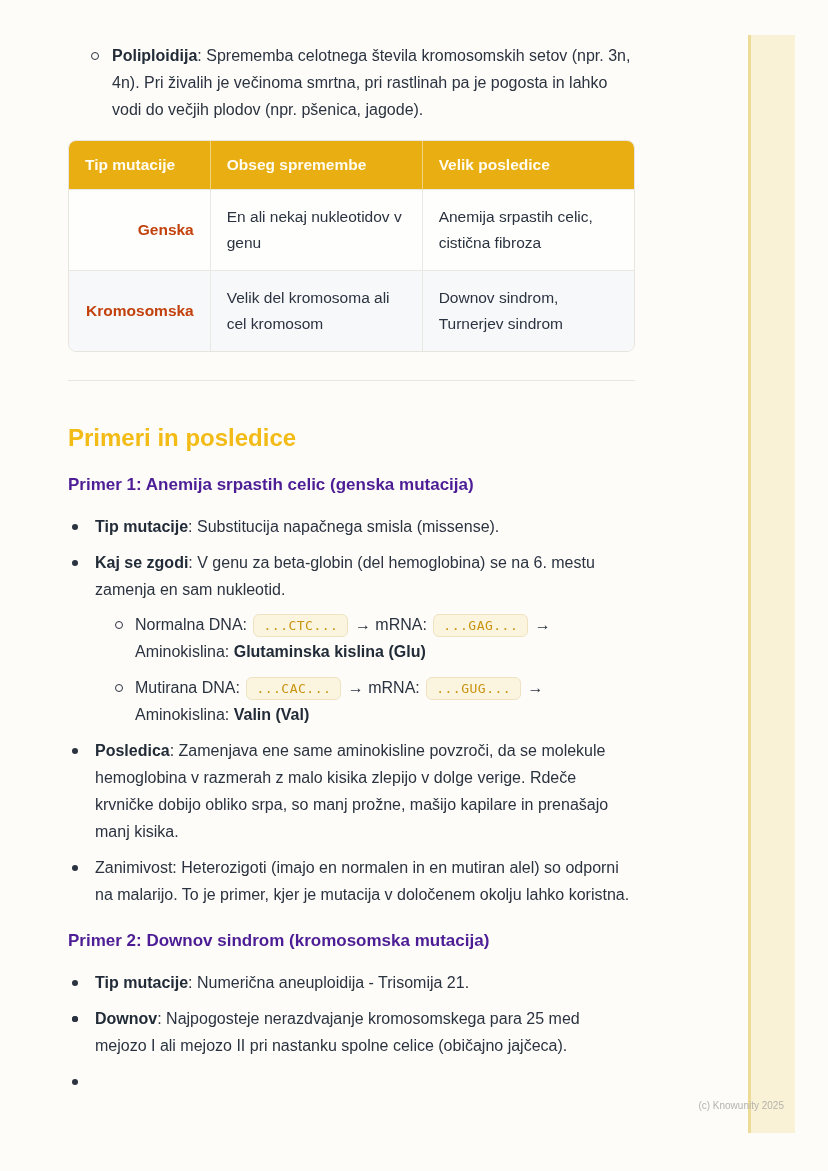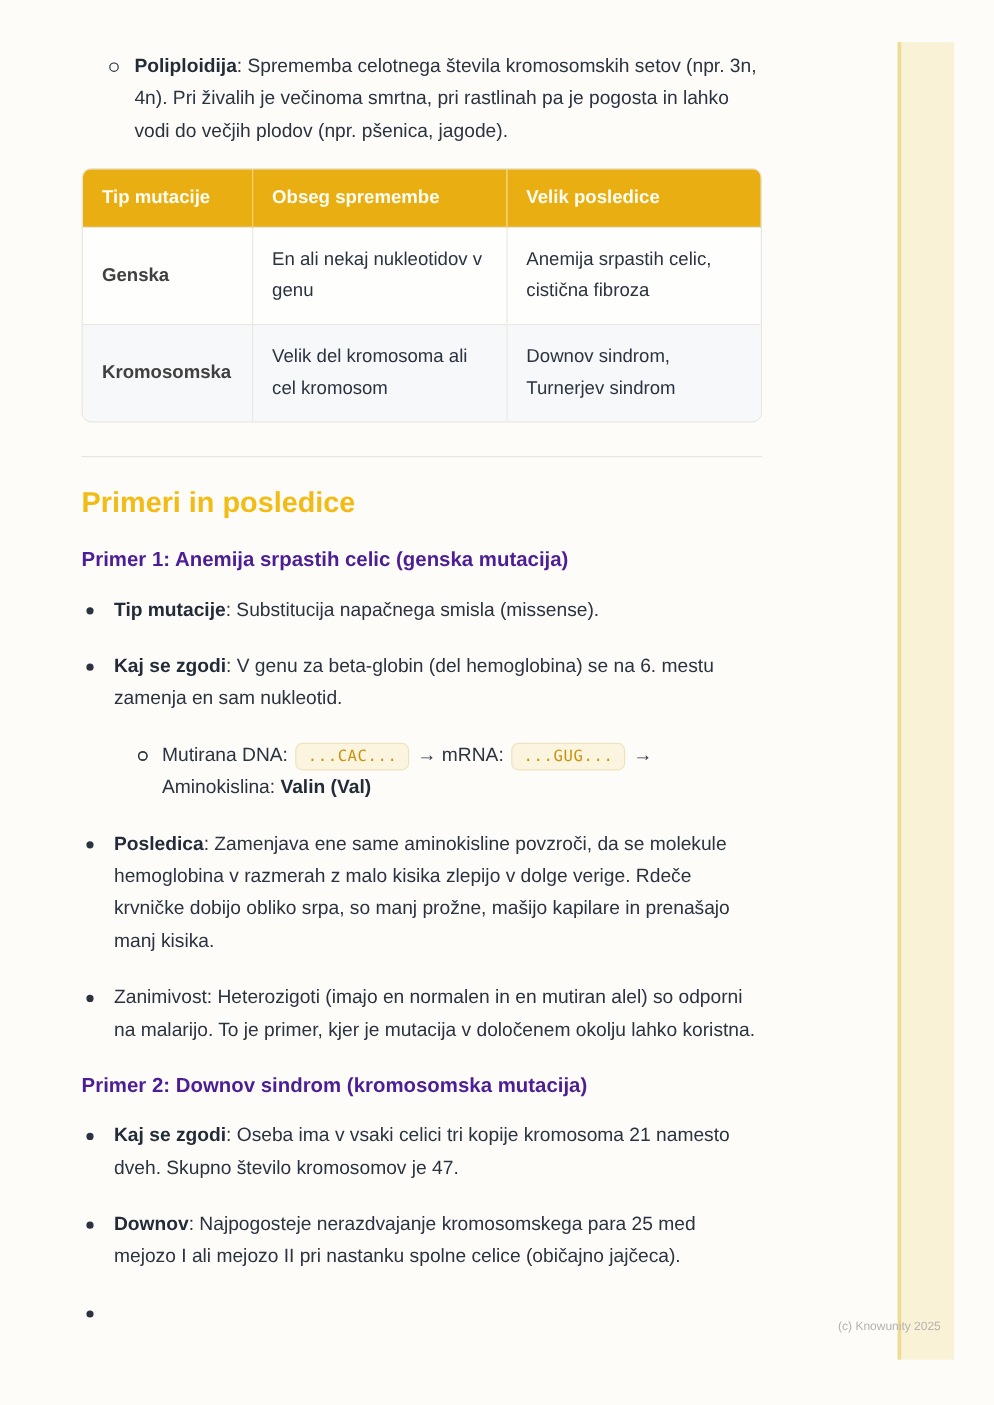--- a/index.html
+++ b/index.html
@@ -25,21 +25,21 @@
     width:567px;
     z-index:1;
   }
   ul { list-style:none; }
   li {
     position:relative;
     padding-left:27px;
     font-size:16px;
     line-height:27px;
   }
-  li + li { margin-top:20px; }
+  li + li { margin-top:9px; }
   .marker {
     position:absolute;
     border-radius:50%;
   }
   .marker.disc {
     left:4px; top:11px;
     width:6px; height:6px;
     background:#2B3340;
   }
   .marker.circle {
@@ -93,28 +93,28 @@
   td {
     padding:14px 16px;
     font-size:15.5px;
     line-height:26px;
     vertical-align:middle;
     border-top:1px solid #EAE8E2;
     border-right:1px solid #EAE8E2;
   }
   td:last-child { border-right:none; }
   tbody tr:nth-child(2) { background:#F7F8FA; }
-  td.row-label { font-weight:700; color:#404040; }
+  td.row-label { font-weight:700; color:#c2410c;text-align:right; }
   hr.divider {
     border:none;
     border-top:1px solid #E9E6E0;
     margin:28px 0 0 0;
   }
   h2.section-title {
-    margin-top:24px;
+    margin-top:42px;
     font-size:24px;
     line-height:29px;
     font-weight:700;
     color:var(--heading-gold,#F2BB16);
   }
   h3.example-heading {
     margin-top:22px;
     font-size:17px;
     line-height:22px;
     font-weight:700;
@@ -165,29 +165,30 @@
   </div>
 
   <hr class="divider">
 
   <h2 class="section-title">Primeri in posledice</h2>
 
   <h3 class="example-heading">Primer 1: Anemija srpastih celic (genska mutacija)</h3>
   <ul class="bullet-list" id="example1-list">
       <li><span class="marker disc"></span><span><span class="b">Tip mutacije</span><span>: Substitucija napačnega smisla (missense).</span></span></li>
       <li><span class="marker disc"></span><span><span class="b">Kaj se zgodi</span><span>: V genu za beta-globin (del hemoglobina) se na 6. mestu zamenja en sam nukleotid.</span></span><ul class="sub-list">
-          <li><span class="marker circle"></span></li>
+          <li><span class="marker circle"></span><span><span>Normalna DNA: </span><span class="code-chip">...CTC...</span><span> → mRNA: </span><span class="code-chip">...GAG...</span><span> → Aminokislina: </span><span class="b">Glutaminska kislina (Glu)</span></span></li>
           <li><span class="marker circle"></span><span><span>Mutirana DNA: </span><span class="code-chip">...CAC...</span><span> → mRNA: </span><span class="code-chip">...GUG...</span><span> → Aminokislina: </span><span class="b">Valin (Val)</span></span></li>
         </ul></li>
       <li><span class="marker disc"></span><span><span class="b">Posledica</span><span>: Zamenjava ene same aminokisline povzroči, da se molekule hemoglobina v razmerah z malo kisika zlepijo v dolge verige. Rdeče krvničke dobijo obliko srpa, so manj prožne, mašijo kapilare in prenašajo manj kisika.</span></span></li>
       <li><span class="marker disc"></span><span><span class="i">Zanimivost</span><span>: Heterozigoti (imajo en normalen in en mutiran alel) so odporni na malarijo. To je primer, kjer je mutacija v določenem okolju lahko koristna.</span></span></li>
     </ul>
 
   <h3 class="example-heading">Primer 2: Downov sindrom (kromosomska mutacija)</h3>
   <ul class="bullet-list" id="example2-list">
-      <li><span class="marker disc"></span><span><span class="b">Kaj se zgodi</span><span>: Oseba ima v vsaki celici tri kopije kromosoma 21 namesto dveh. Skupno število kromosomov je 47.</span></span></li>
+      <li><span class="marker disc"></span><span><span class="b">Tip mutacije</span><span>: Numerična aneuploidija - Trisomija 21.</span></span></li>
+      <li><span class="marker disc"></span></li>
       <li><span class="marker disc"></span><span><span class="b">Downov</span><span>: Najpogosteje nerazdvajanje kromosomskega para 25 med mejozo I ali mejozo II pri nastanku spolne celice (običajno jajčeca).</span></span></li>
       <li><span class="marker disc"></span></li>
     </ul>
 
 </div>
 
 <div class="watermark">(c) Knowunity 2025</div>
 
 </body></html>

